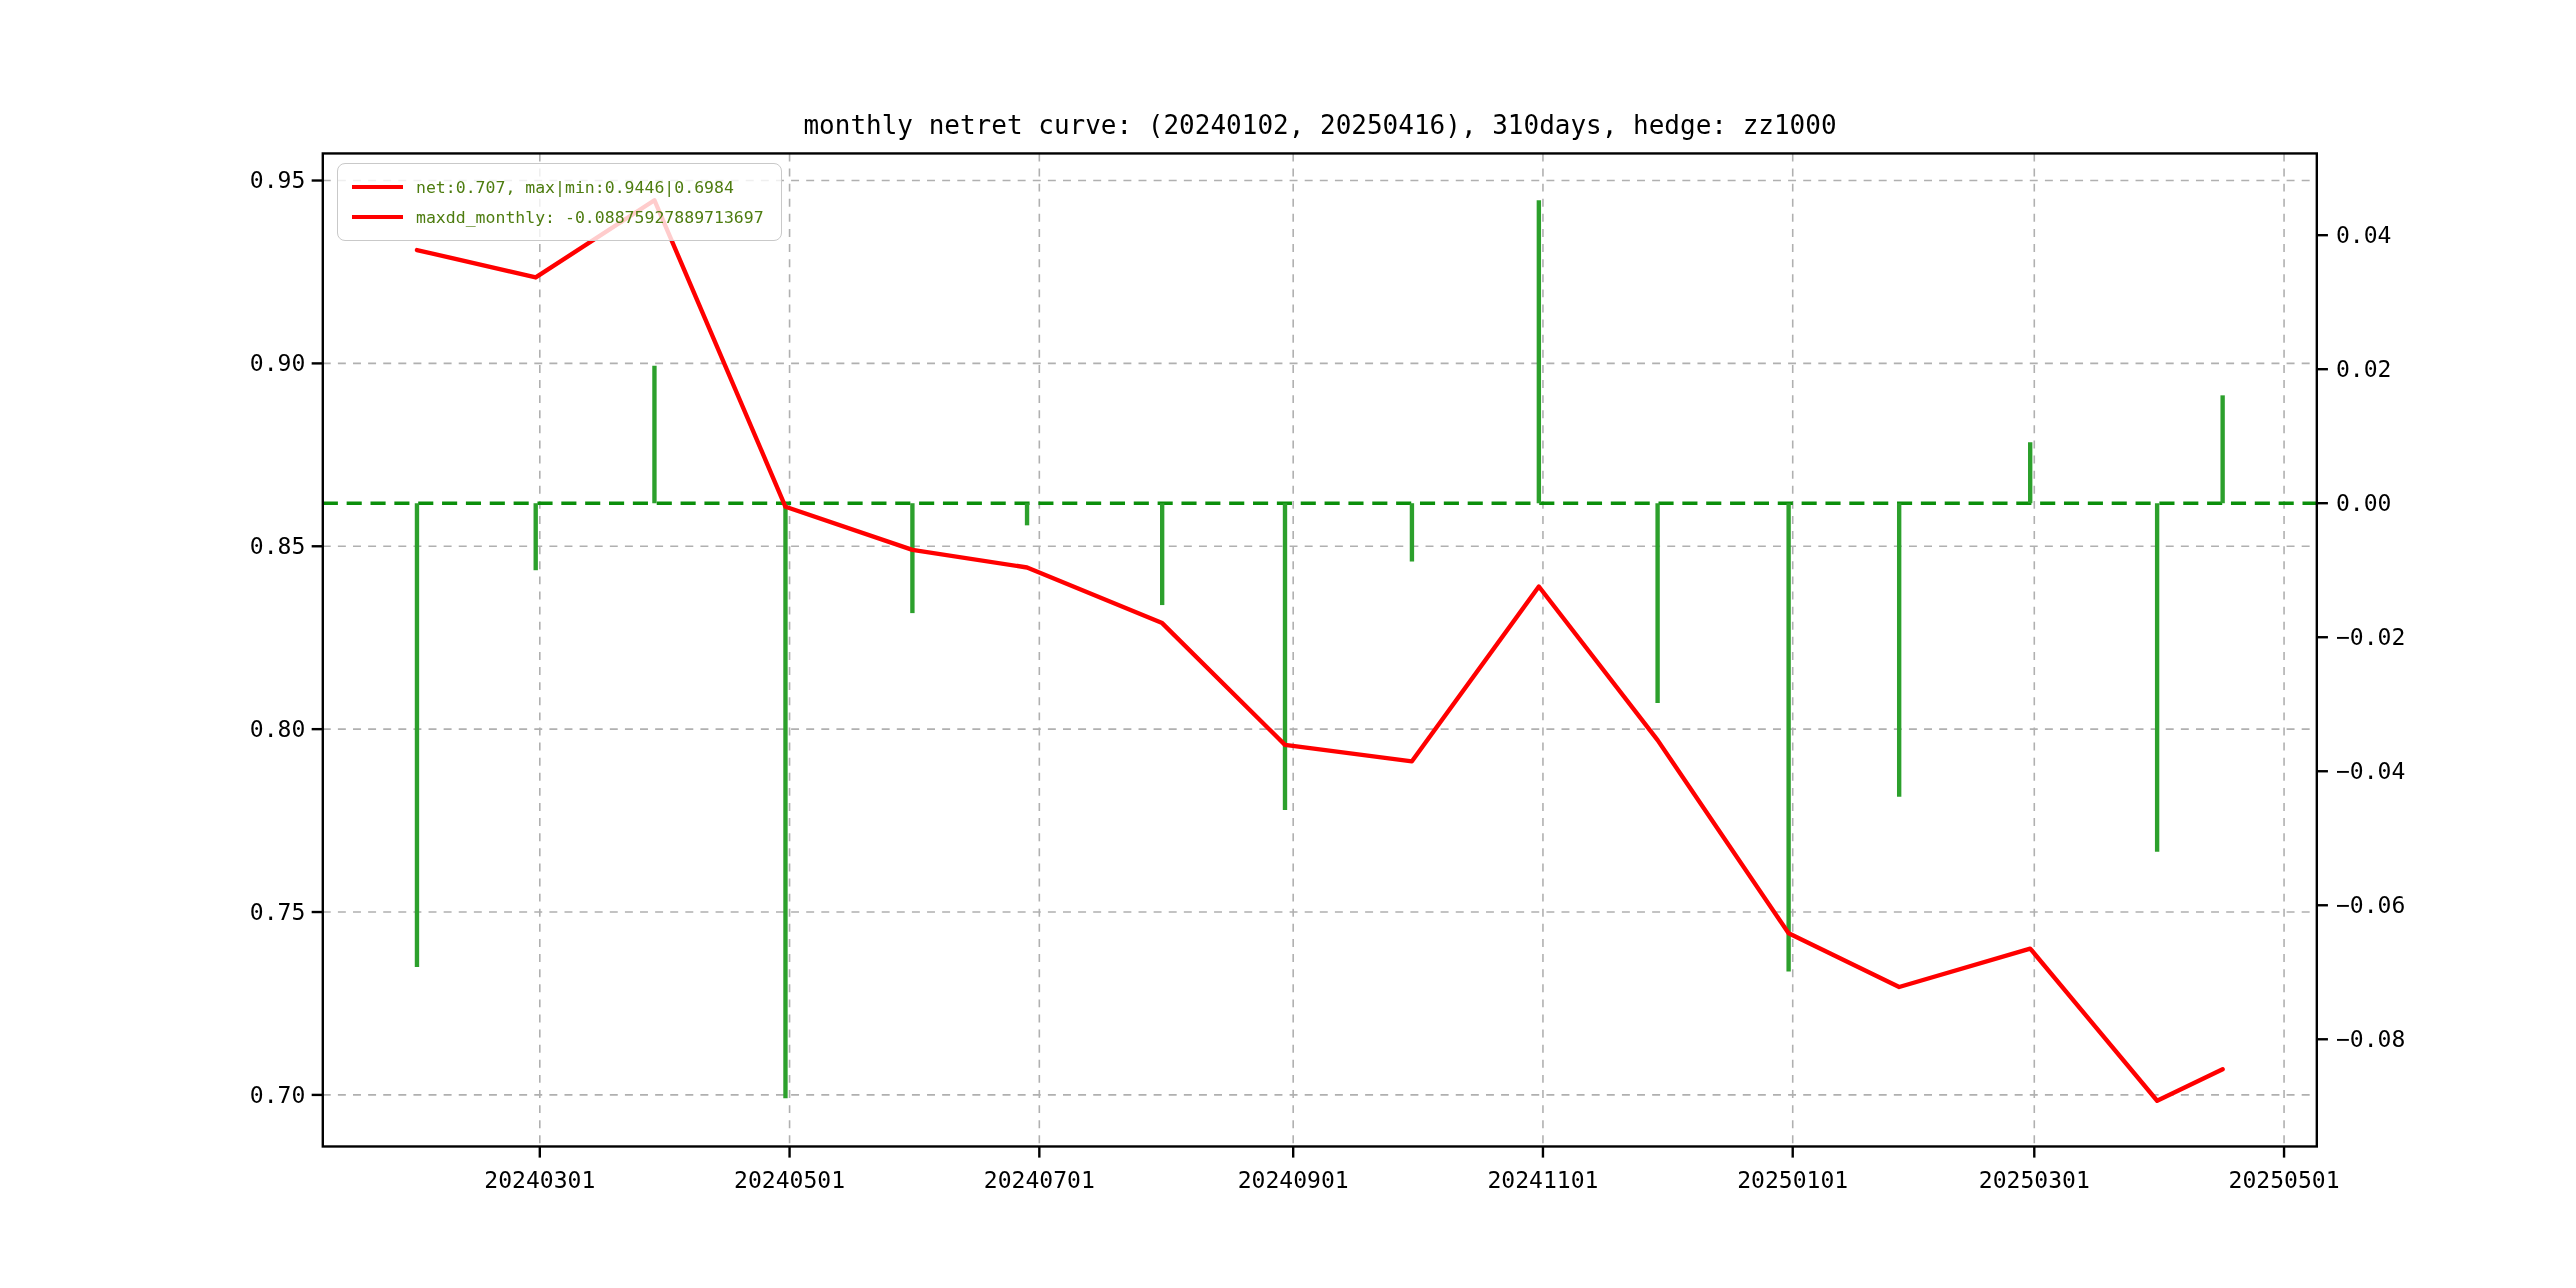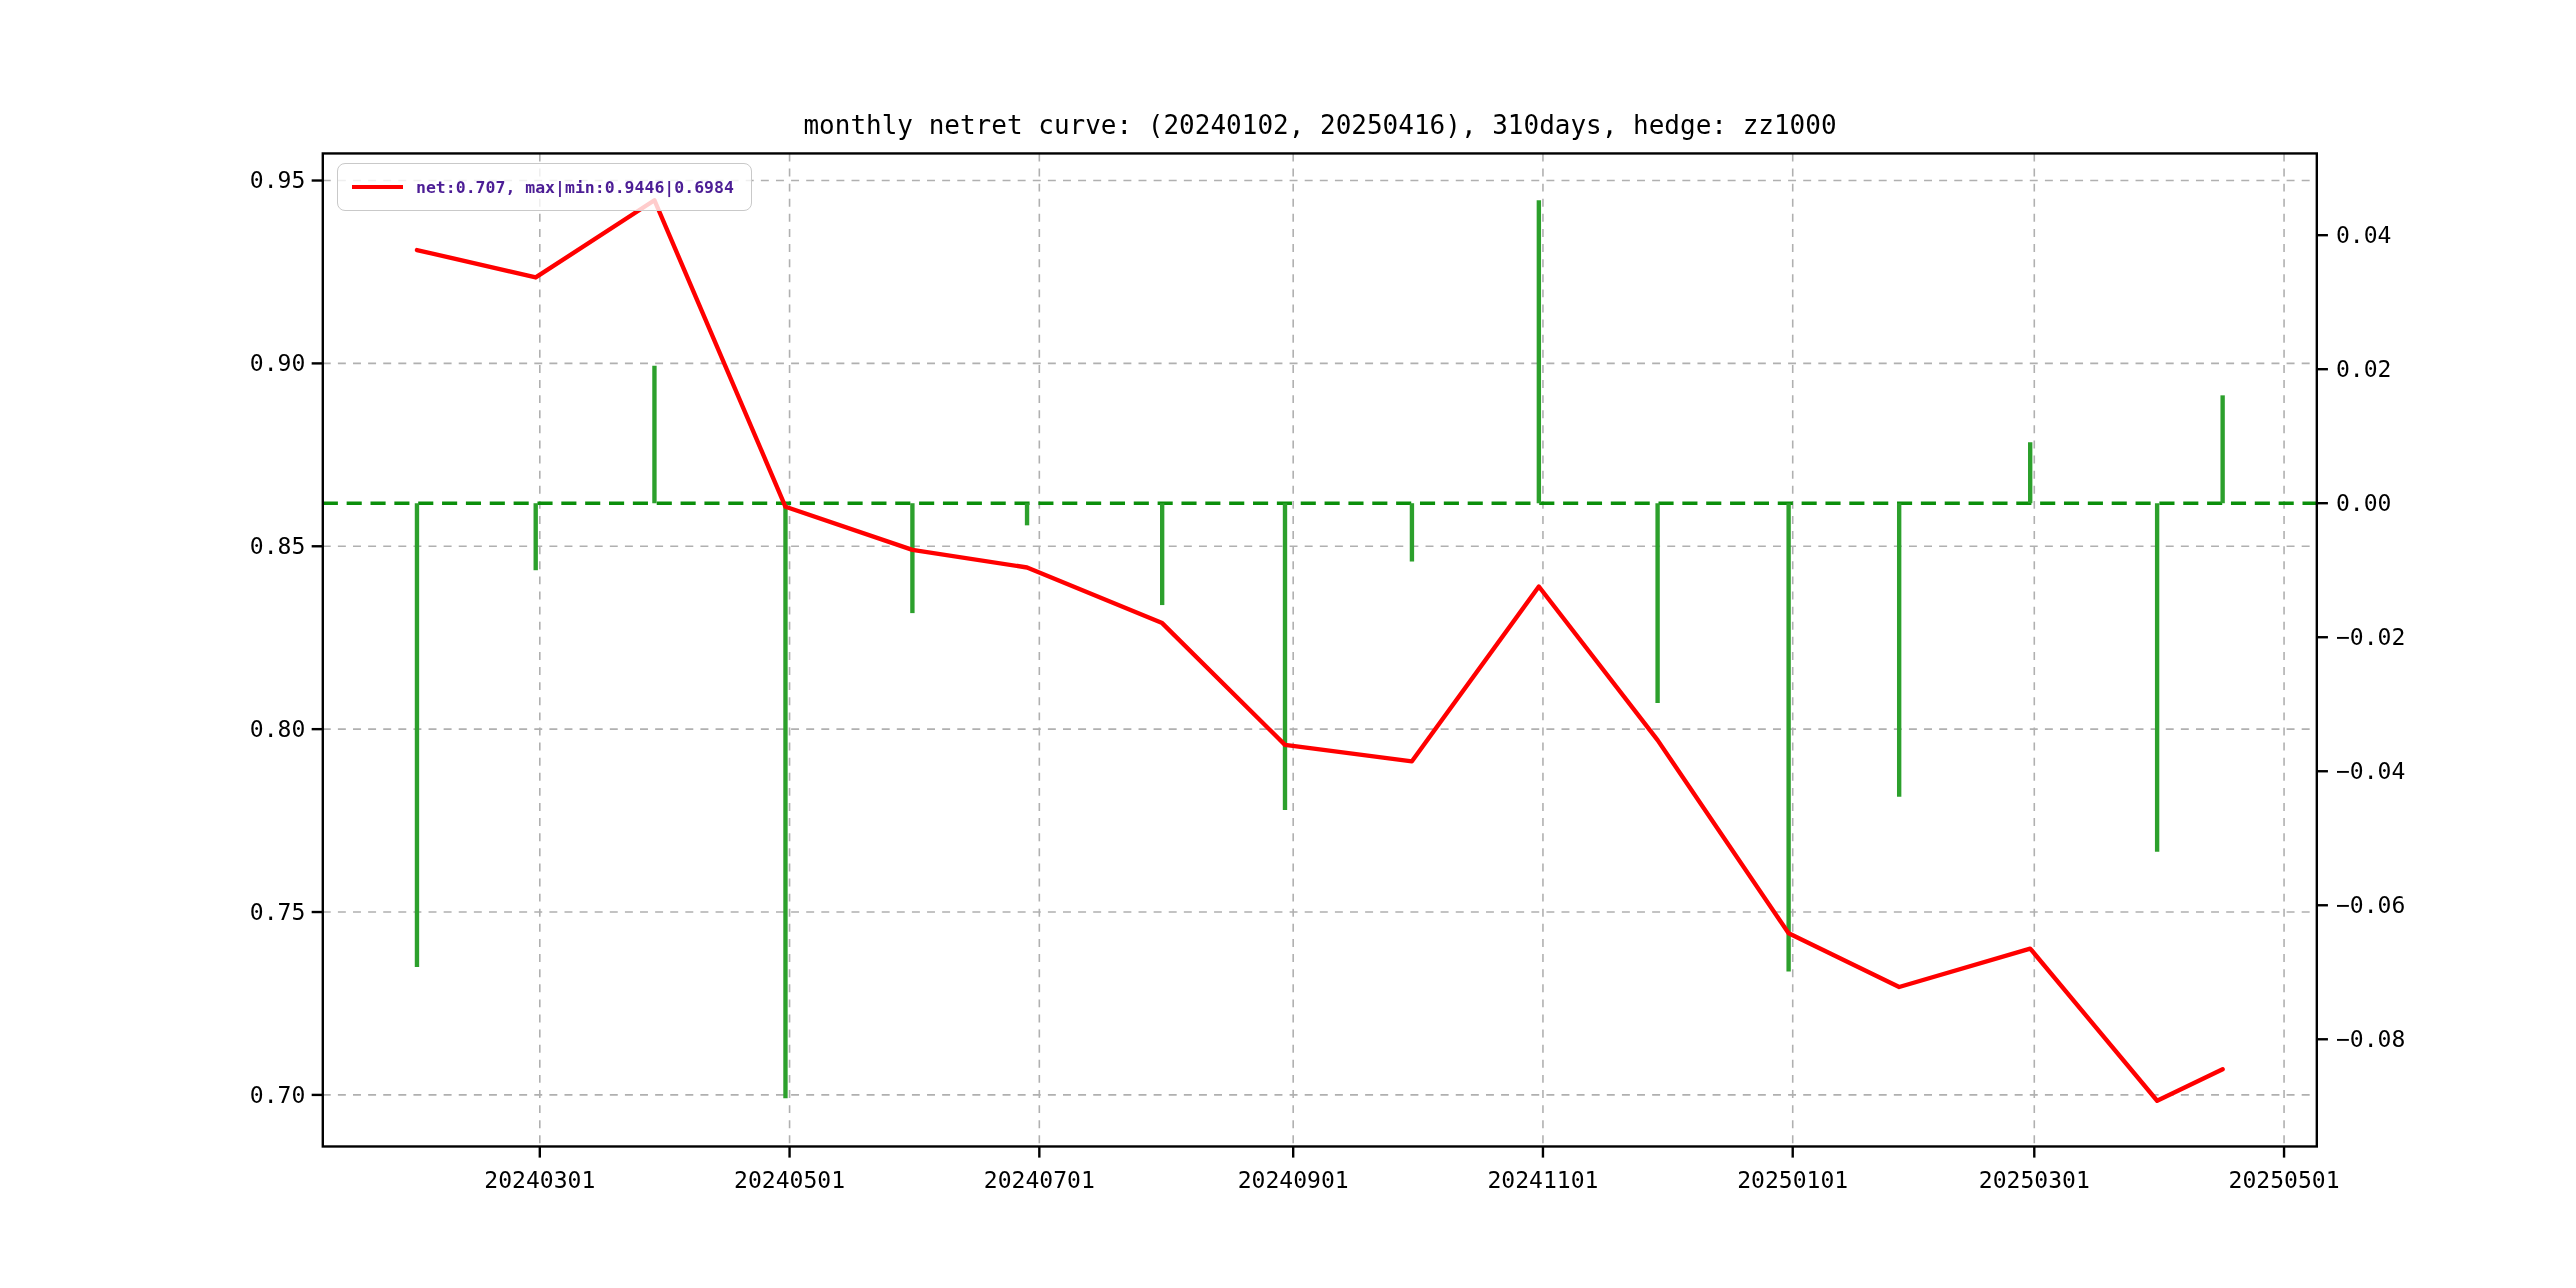--- a/index.html
+++ b/index.html
@@ -6,21 +6,21 @@
   .figure{position:relative;width:2576px;height:1288px;background:#ffffff;overflow:hidden;
           font-family:"DejaVu Sans Mono","Liberation Mono",monospace;padding-left:31px;}
   .chart-title{position:absolute;left:323px;top:110px;width:1994px;text-align:center;
                font-size:26px;color:#000;white-space:pre;}
   .plot-svg{position:absolute;left:0;top:0;}
   .legend{position:absolute;left:337px;top:163px;background:rgba(255,255,255,0.8);
           border:1.6px solid #c9c9c9;border-radius:8px;padding:8px 17.5px 8px 0;z-index:5;}
   .legend-row{display:flex;align-items:center;height:30px;padding-left:14.3px;}
   .legend-swatch{display:inline-block;width:51px;height:4px;background:#ff0000;
                  margin-right:12.7px;flex:0 0 auto;}
-  .legend-label{font-size:16.5px;color:#4c1d95;white-space:pre;font-weight:bold;}
+  .legend-label{font-size:16.5px;color:#4d7c0f;white-space:pre;}
 </style>
 </head>
 <body>
 
 <div class="figure">
   <div class="chart-title">monthly netret curve: (20240102, 20250416), 310days, hedge: zz1000</div>
 
   <svg class="plot-svg" width="2576" height="1288" viewBox="0 0 3240 1620">
       <line x1="406" x2="2914" y1="227.04272559852703" y2="227.04272559852703" stroke="#b0b0b0" stroke-width="2" stroke-dasharray="10 9"></line>
       <line x1="392" x2="406" y1="227.04272559852703" y2="227.04272559852703" stroke="#000000" stroke-width="3"></line>
@@ -97,15 +97,19 @@
       <line x1="2795.552361396304" x2="2795.552361396304" y1="632.9311740890689" y2="497.2435897435898" stroke="#2ca02c" stroke-width="5.5"></line>
       <polyline points="524.4476386036961,314.44972375690594 673.7946611909651,348.95248618784547 823.1416837782341,251.8847145488031 987.9383983572895,637.3955801104971 1147.5852156057495,691.6799263351751 1291.782340862423,713.7616942909763 1461.728952772074,783.6872928176797 1616.2258726899383,936.8795580110499 1775.8726899383983,957.5812154696131 1935.5195071868584,737.6836095764274 2084.8665297741272,930.8990791896866 2249.6632443531826,1173.7985267034992 2388.710472279261,1241.4239410681396 2553.5071868583163,1193.120073664825 2713.154004106776,1384.4953959484344 2795.552361396304,1344.9322283609577" fill="none" stroke="#ff0000" stroke-width="5.5" stroke-linejoin="round" stroke-linecap="round"></polyline>
       <rect x="406" y="193" width="2508" height="1249" fill="none" stroke="#000000" stroke-width="3"></rect>
     </svg>
 
   <div class="legend">
     <div class="legend-row">
       <span class="legend-swatch"></span>
       <span class="legend-label">net:0.707, max|min:0.9446|0.6984</span>
     </div>
+    <div class="legend-row">
+      <span class="legend-swatch"></span>
+      <span class="legend-label">maxdd_monthly: -0.08875927889713697</span>
+    </div>
   </div>
 </div>
 
 
 </body></html>

